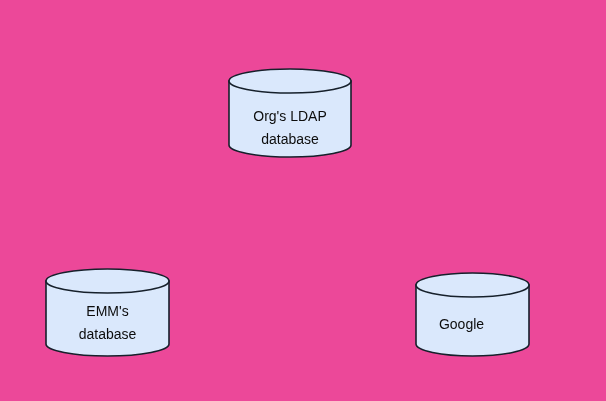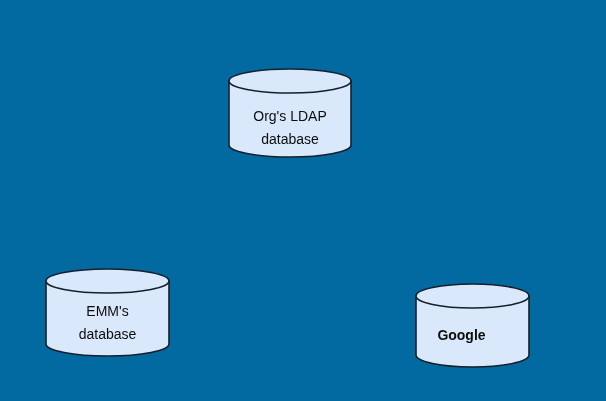--- a/index.html
+++ b/index.html
@@ -5,21 +5,21 @@
 <style>
   html, body {
     margin: 0;
     padding: 0;
     background: #000000;
   }
   #canvas {
     position: relative;
     width: 606px;
     height: 401px;
-    background: #0369a1;
+    background: #ec4899;
     overflow: hidden;
     font-family: "Liberation Sans", "DejaVu Sans", sans-serif;
   }
   .cylinder {
     position: absolute;
   }
   .cylinder svg {
     display: block;
     overflow: visible;
   }
@@ -52,21 +52,21 @@
 
   <div class="cylinder" style="left:45px; top:268px; width:125px; height:89px;">
     <svg width="125" height="89" viewBox="0 0 125 89">
       <path d="M1,13 L1,76 A61.5,12 0 0 0 124,76 L124,13 Z" fill="#dae8fc" stroke="#16202b" stroke-width="1.6"></path>
       <ellipse cx="62.5" cy="13" rx="61.5" ry="12" fill="#dae8fc" stroke="#16202b" stroke-width="1.6"></ellipse>
     </svg>
     <div class="cyl-label" style="top:33px;">EMM's</div>
     <div class="cyl-label" style="top:56px;">database</div>
   </div>
 
-  <div class="cylinder" style="left:415px; top:283px; width:93px; height:85px;font-weight:bold;">
+  <div class="cylinder" style="left:415px; top:272px; width:93px; height:85px;">
     <svg width="115" height="85" viewBox="0 0 115 85">
       <path d="M1,13 L1,72 A56.5,12 0 0 0 114,72 L114,13 Z" fill="#dae8fc" stroke="#16202b" stroke-width="1.6"></path>
       <ellipse cx="57.5" cy="13" rx="56.5" ry="12" fill="#dae8fc" stroke="#16202b" stroke-width="1.6"></ellipse>
     </svg>
     <div class="cyl-label" style="top:42px;">Google</div>
     <div class="cyl-label" style="top:65px;"></div>
   </div>
 
 </div>
 

